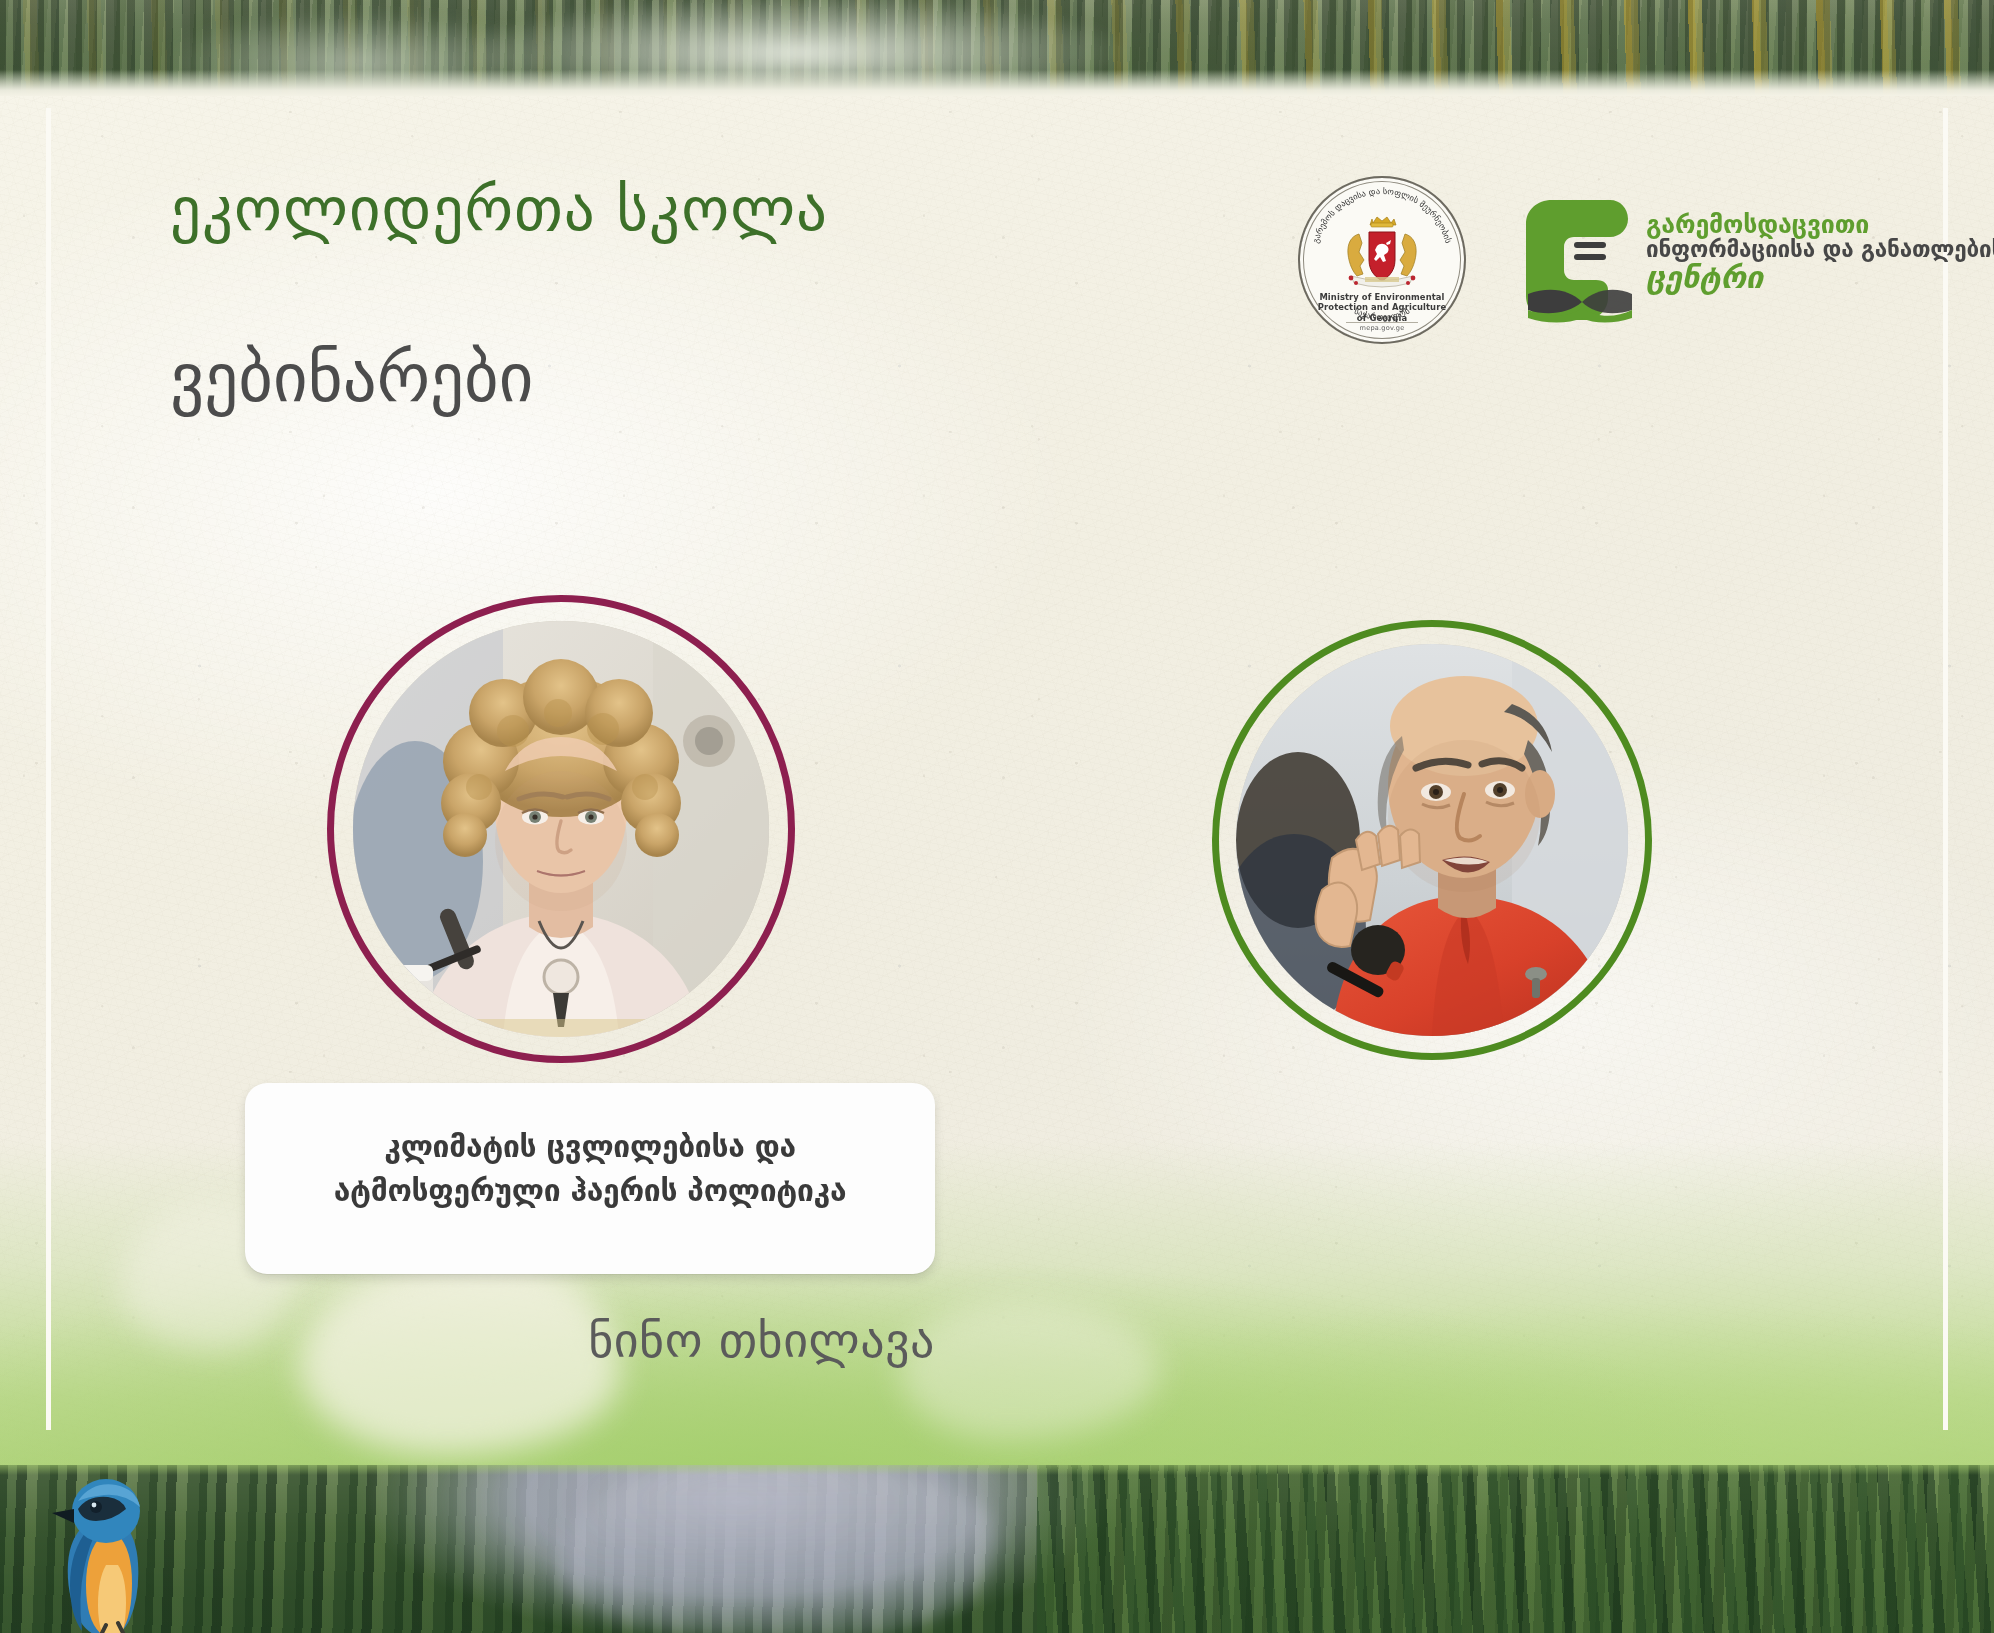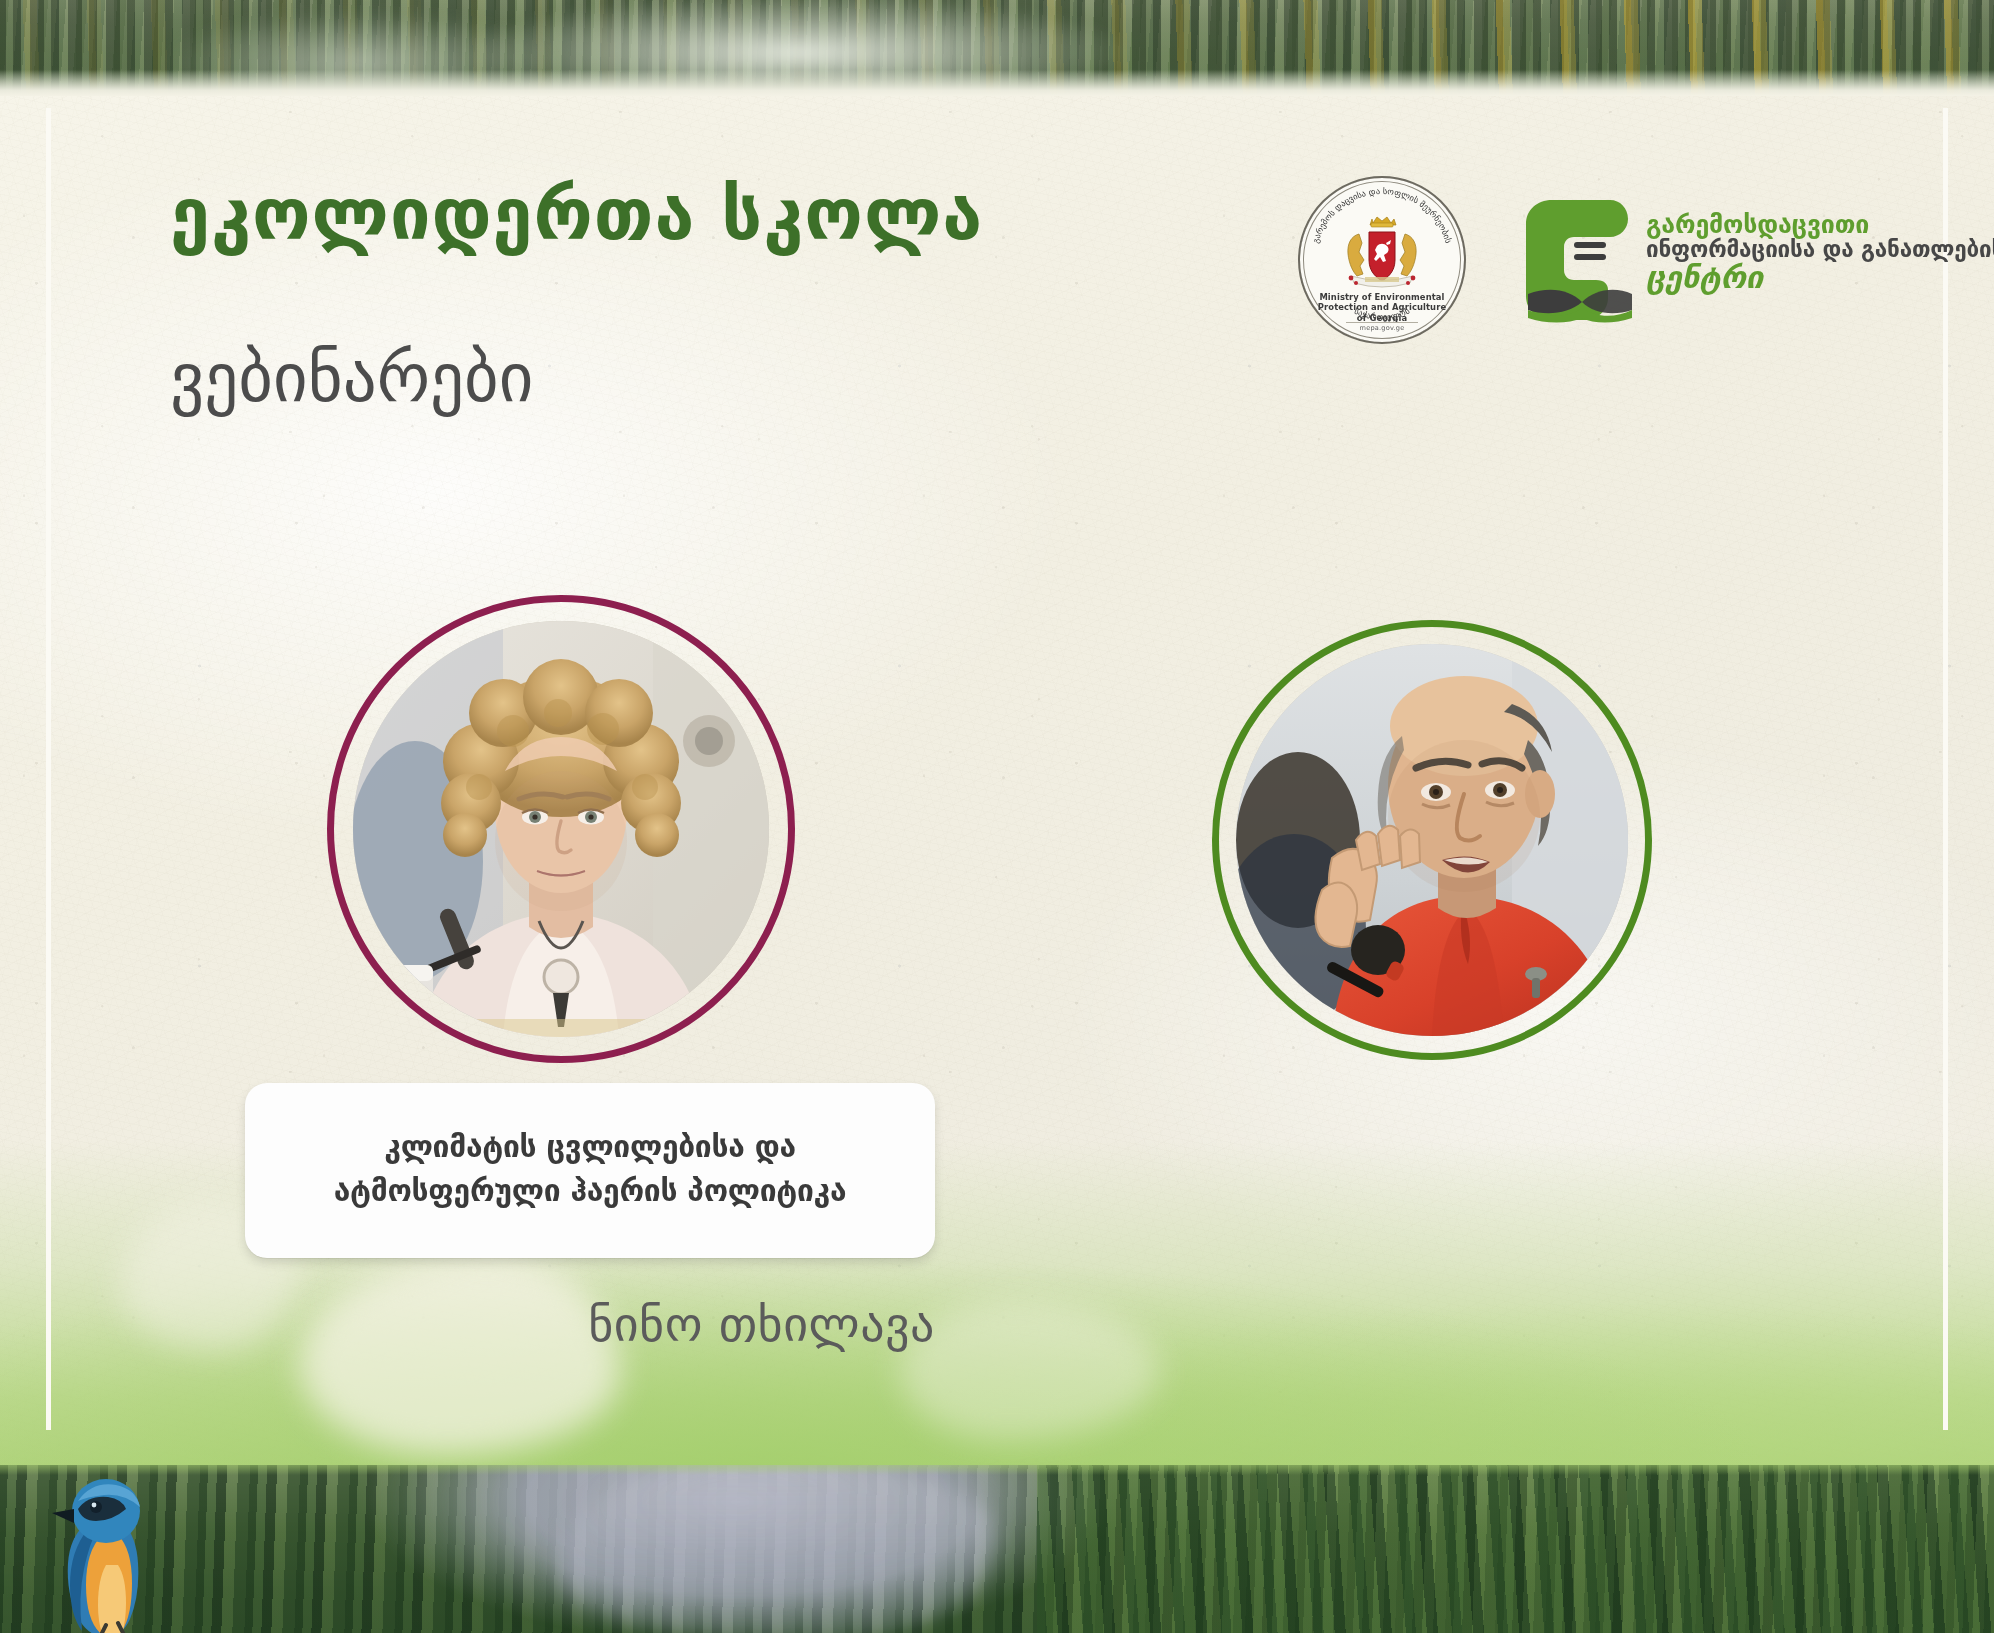--- a/index.html
+++ b/index.html
@@ -203,22 +203,22 @@
     background: linear-gradient(to bottom, rgba(168,208,110,.55), rgba(168,208,110,0));
   }
   
   .bird { position: absolute; left: 44px; bottom: -6px; width: 176px; height: 182px; }
 
   
   .title {
     position: absolute;
     left: 170px; top: 178px;
     font-family: "DejaVu Sans", "Liberation Sans", sans-serif;
-    font-size: 72px;
-    font-weight: 700;
+    font-size: 61px;
+    font-weight: 400;
     letter-spacing: 1px;
     color: #3d7029;
     line-height: 1;
     white-space: nowrap;
   }
   .subtitle {
     position: absolute;
     left: 170px; top: 345px;
     font-family: "DejaVu Sans", "Liberation Sans", sans-serif;
     font-size: 67px;
@@ -316,21 +316,21 @@
     background: #fdfdfd;
     border-radius: 22px;
     box-shadow: 0 5px 10px rgba(80,80,70,.18), 0 1px 0 rgba(0,0,0,.05);
     text-align: center;
     color: #3a3a3a;
     font-weight: 700;
     letter-spacing: -.3px;
   }
   .speaker.left .caption {
     margin-top: 20px;
-    padding: 42px 26px 44px;
+    padding: 42px 26px 60px;
     font-size: 30px;
     line-height: 1.48;
   }
   .speaker.right .caption {
     margin-top: 18px;
     padding: 28px 26px 30px;
     font-size: 29px;
     line-height: 1.5;
   }
 

